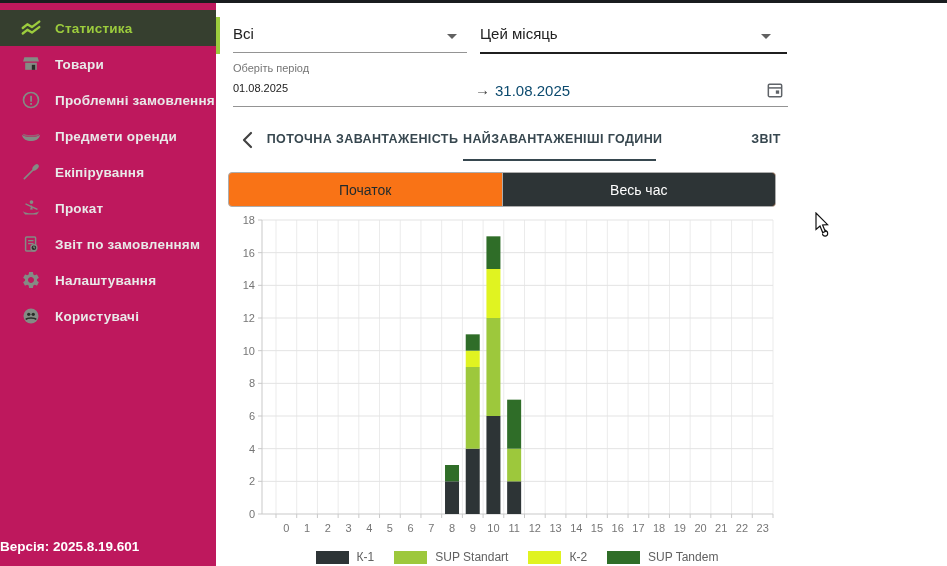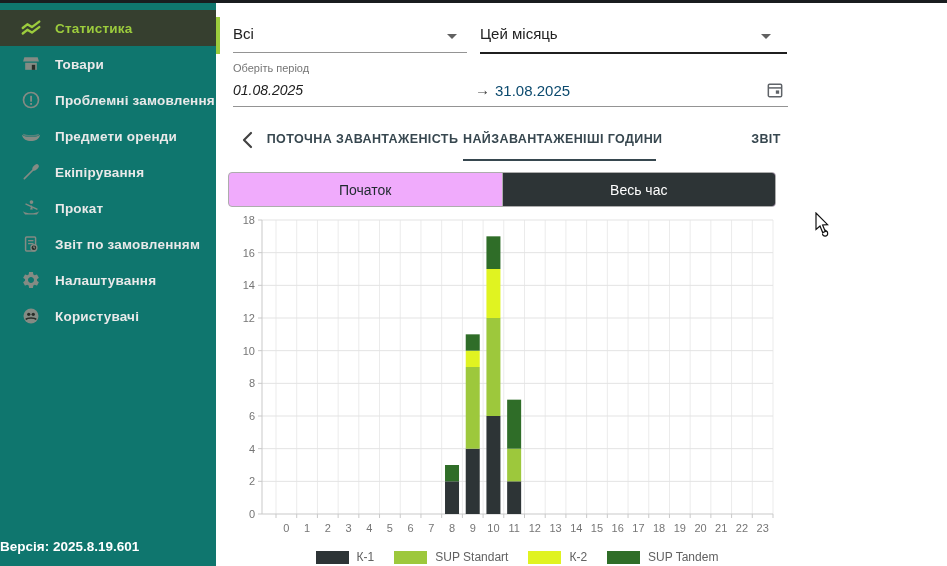--- a/index.html
+++ b/index.html
@@ -1,56 +1,56 @@
 <!DOCTYPE html>
 <html><head>
 <meta charset="utf-8">
 <style>
   html,body{margin:0;padding:0;background:#fff;font-family:"Liberation Sans",sans-serif;}
   .stage{position:relative;width:947px;height:566px;overflow:hidden;background:#fff;}
   .topbar{position:absolute;left:0;top:0;width:947px;height:3px;background:#191d1f;z-index:5;}
 
   
-  .sidebar{position:absolute;left:0;top:0;width:216px;height:566px;background:#0f766e;z-index:2;}
+  .sidebar{position:absolute;left:0;top:0;width:216px;height:566px;background:#be185d;z-index:2;}
   .side-nav{position:absolute;top:10px;left:0;width:100%;}
   .side-item{display:flex;align-items:center;height:36px;padding-left:20px;cursor:pointer;}
   .side-item .side-icon{width:22px;height:22px;display:flex;align-items:center;justify-content:center;margin-right:13px;flex:0 0 22px;}
   .side-item .side-label{font-size:13.5px;color:#e9e9e9;font-weight:bold;letter-spacing:.2px;white-space:nowrap;}
   .side-item.active{background:#363f2f;}
   .side-item.active .side-label{color:#9ccc3d;}
   .side-version{position:absolute;bottom:12px;width:100%;text-align:left;color:#fff;font-size:13.5px;font-weight:bold;}
 
   
   .main{position:absolute;left:216px;top:0;width:731px;height:566px;background:#fff;margin-top:12px;}
   .active-strip{position:absolute;left:0;top:5px;width:4px;height:37px;background:#9ccc3d;}
 
   .select{position:absolute;height:30px;cursor:pointer;}
   .select .sel-value{position:absolute;left:0;top:3px;font-size:15px;color:#212121;}
   .sel-arrow{position:absolute;right:10px;top:12px;width:0;height:0;border-left:5px solid transparent;border-right:5px solid transparent;border-top:5px solid #616161;}
   .select1{left:17px;top:10px;width:234px;border-bottom:1px solid #949494;}
   .select2{left:264px;top:10px;width:307px;border-bottom:2px solid #1f1f1f;}
 
   .period-label{position:absolute;left:17px;top:50px;font-size:11px;color:#757575;}
   .date-row{position:absolute;left:17px;top:66px;width:555px;height:28px;border-bottom:1px solid #949494;}
-  .date-from{position:absolute;left:0;top:4px;font-size:14px;color:#212121;font-style:italic;}
+  .date-from{position:absolute;left:0;top:4px;font-size:11px;color:#212121;}
   .range-arrow{position:absolute;left:242px;top:3px;font-size:15px;color:#424242;}
   .date-to{position:absolute;left:262px;top:4px;font-size:15px;color:#0c4a6e;text-align:center;}
   .cal-btn{position:absolute;right:3px;top:2px;width:20px;height:20px;cursor:pointer;}
 
   
   .tabs{position:absolute;left:0;top:112px;width:731px;height:38px;}
   .tab-back{position:absolute;left:24px;top:6px;width:20px;height:24px;cursor:pointer;}
   .tab{position:absolute;top:8px;font-size:12.5px;font-weight:bold;letter-spacing:.4px;color:#37474f;text-align:center;cursor:pointer;white-space:nowrap;}
   .tab1{left:46px;width:201px;}
   .tab2{left:247px;width:193px;}
   .tab3{left:520px;width:60px;}
   .tab-indicator{position:absolute;left:247px;top:35px;width:193px;height:2px;background:#37474f;}
 
   
-  .segmented{position:absolute;left:12px;top:160px;width:546px;height:33px;border:1px solid #adadad;border-radius:4px;display:flex;overflow:hidden;background:#f0abfc;}
+  .segmented{position:absolute;left:12px;top:160px;width:546px;height:33px;border:1px solid #adadad;border-radius:4px;display:flex;overflow:hidden;background:#f97316;}
   .seg{flex:1;display:flex;align-items:center;justify-content:center;font-size:14px;color:#1f2a2e;cursor:pointer;border-right:1px solid #adadad;}
   .seg:last-child{border-right:none;}
   .seg.selected{background:#2d3436;color:#fff;}
 
   
   .chart-wrap{position:absolute;left:20px;top:200px;width:540px;height:366px;}
   .legend{position:absolute;left:26px;top:338px;width:510px;display:flex;justify-content:center;align-items:flex-start;gap:20px;}
   .legend-item{display:flex;align-items:center;gap:8px;}
   .legend-swatch{width:33px;height:13px;display:inline-block;}
   .legend-label{font-size:12px;color:#616161;white-space:nowrap;}

